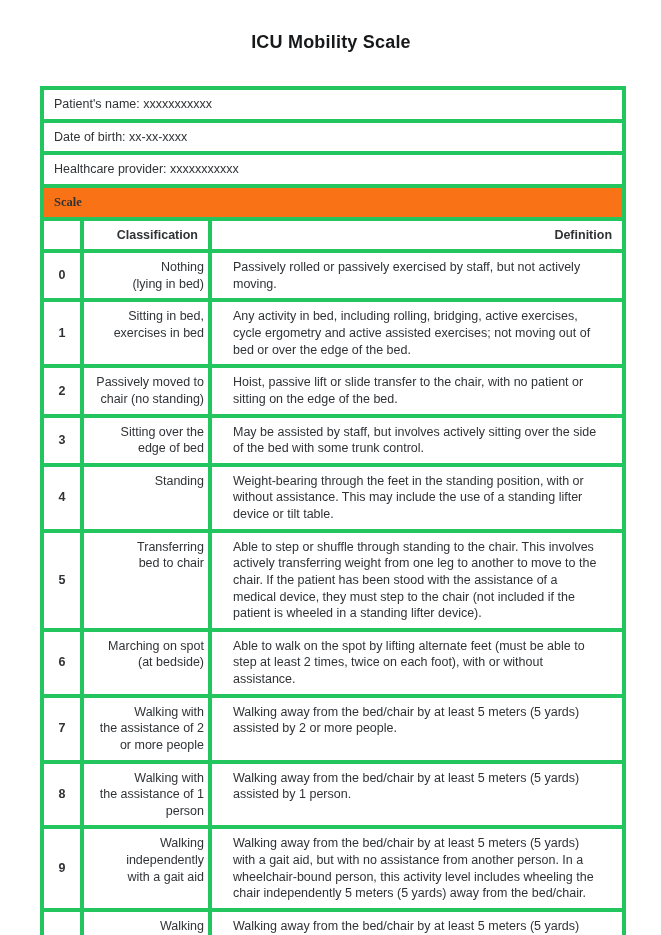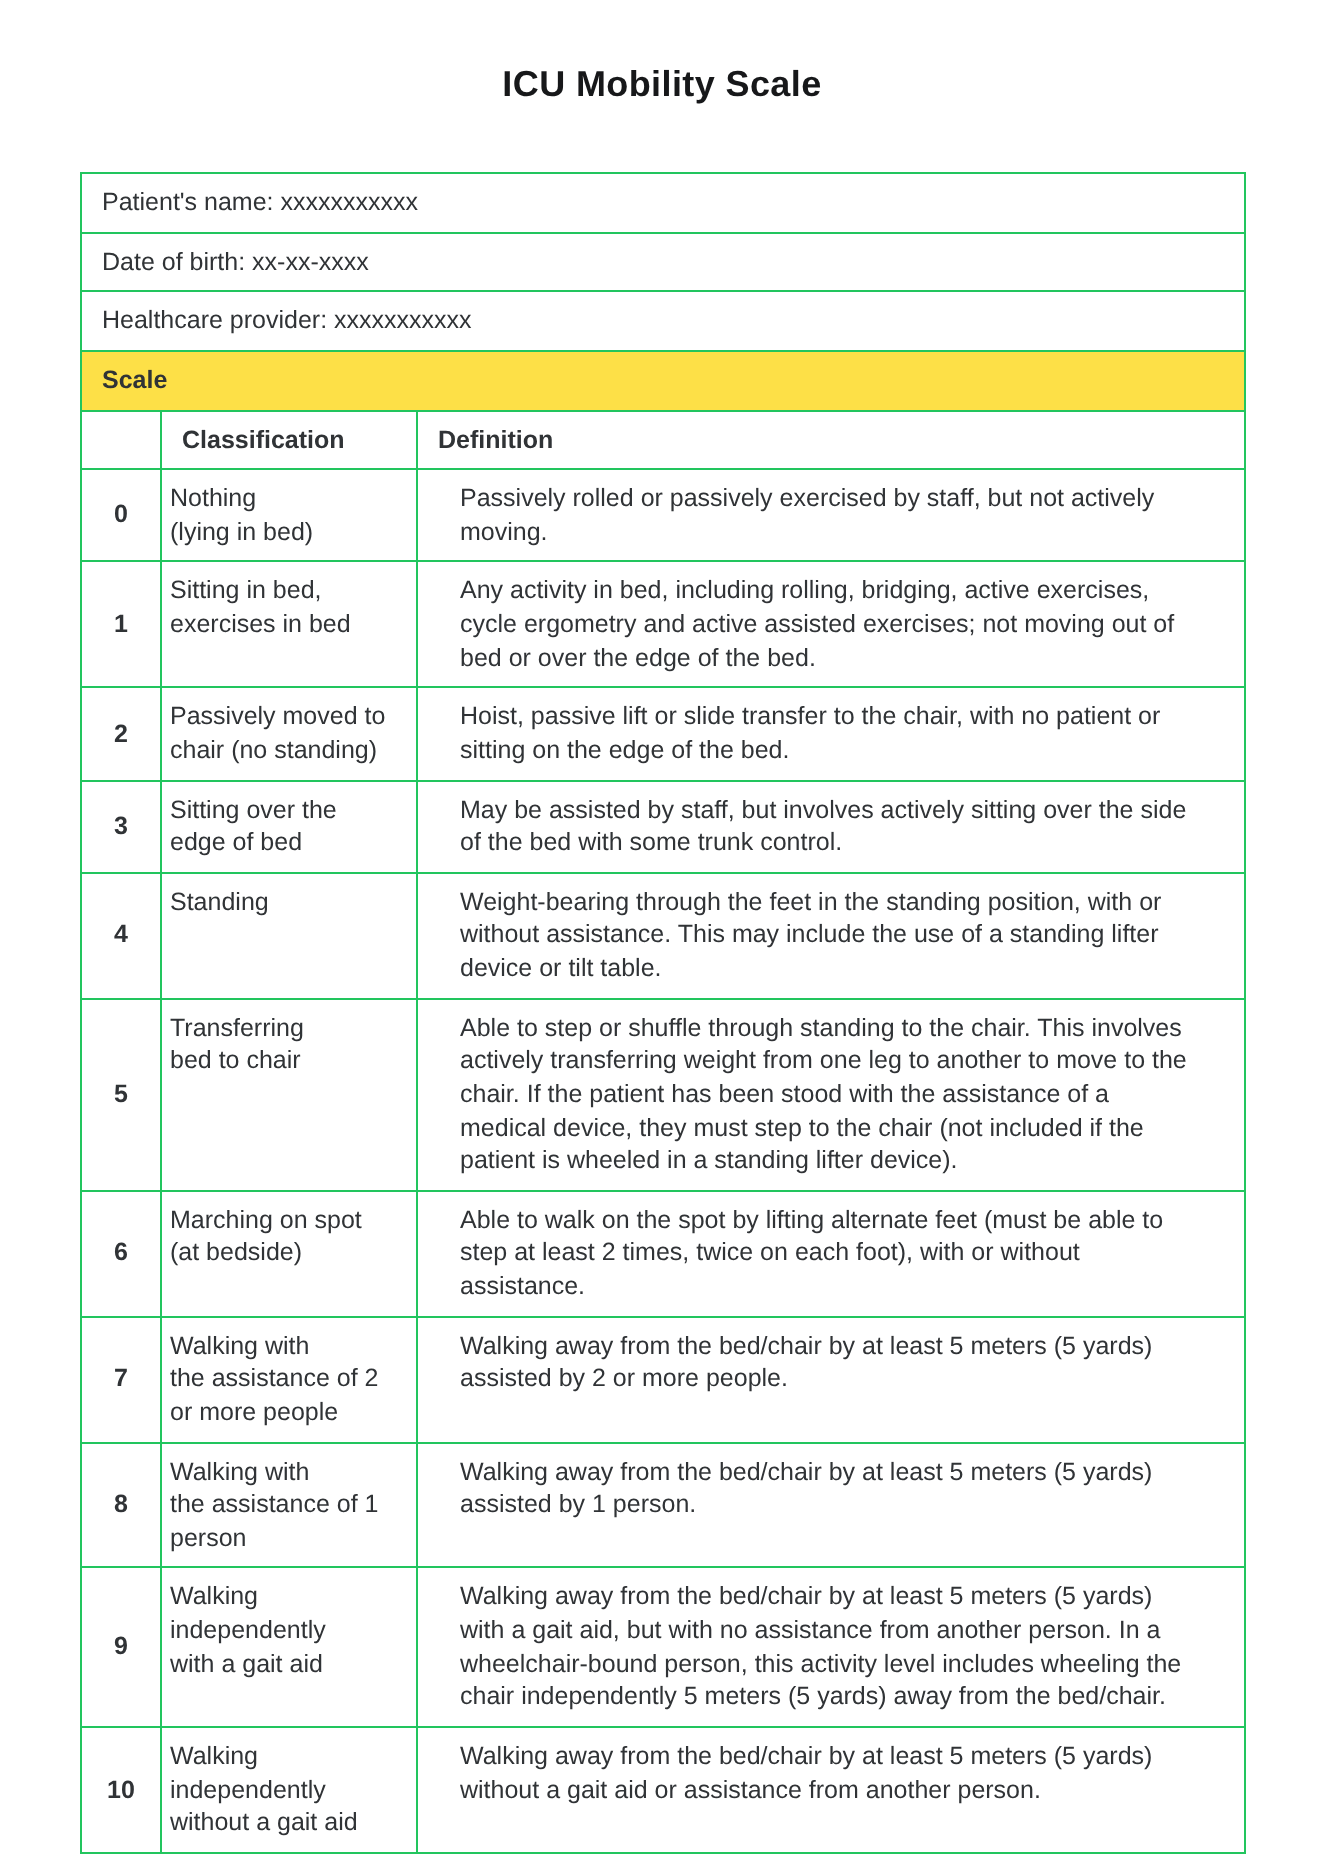--- a/index.html
+++ b/index.html
@@ -30,46 +30,47 @@
   table.ims-table {
     margin-top: 33px;
     width: 582px;
     border-collapse: collapse;
     table-layout: fixed;
     font-size: 12.5px;
     line-height: 1.33;
     color: #303336;
   }
   table.ims-table td {
-    border: 1px solid #22c55e;
+    border: 4px solid #22c55e;
     box-sizing: border-box;
   }
   td.info-cell {
     padding: 6px 10px;
     text-align: left;
   }
   tr.scale-label-row td {
-    background: #fde047;
+    background: #f97316;
     font-weight: bold;
     padding: 6px 10px;
+    font-family: Liberation Serif, serif;
   }
   tr.header-row td {
     font-weight: bold;
     padding: 6px 10px;
-    text-align: left;
+    text-align: right;
     vertical-align: middle;
   }
   td.level-cell {
     text-align: center;
     vertical-align: middle;
     font-weight: bold;
     padding: 5px 2px;
   }
   td.classification-cell {
-    text-align: left;
+    text-align: right;
     vertical-align: top;
     padding: 6px 4px;
     white-space: pre-line;
     margin-top: 32px;
   }
   td.definition-cell {
     text-align: left;
     vertical-align: top;
     padding: 6px 21px;
   }

